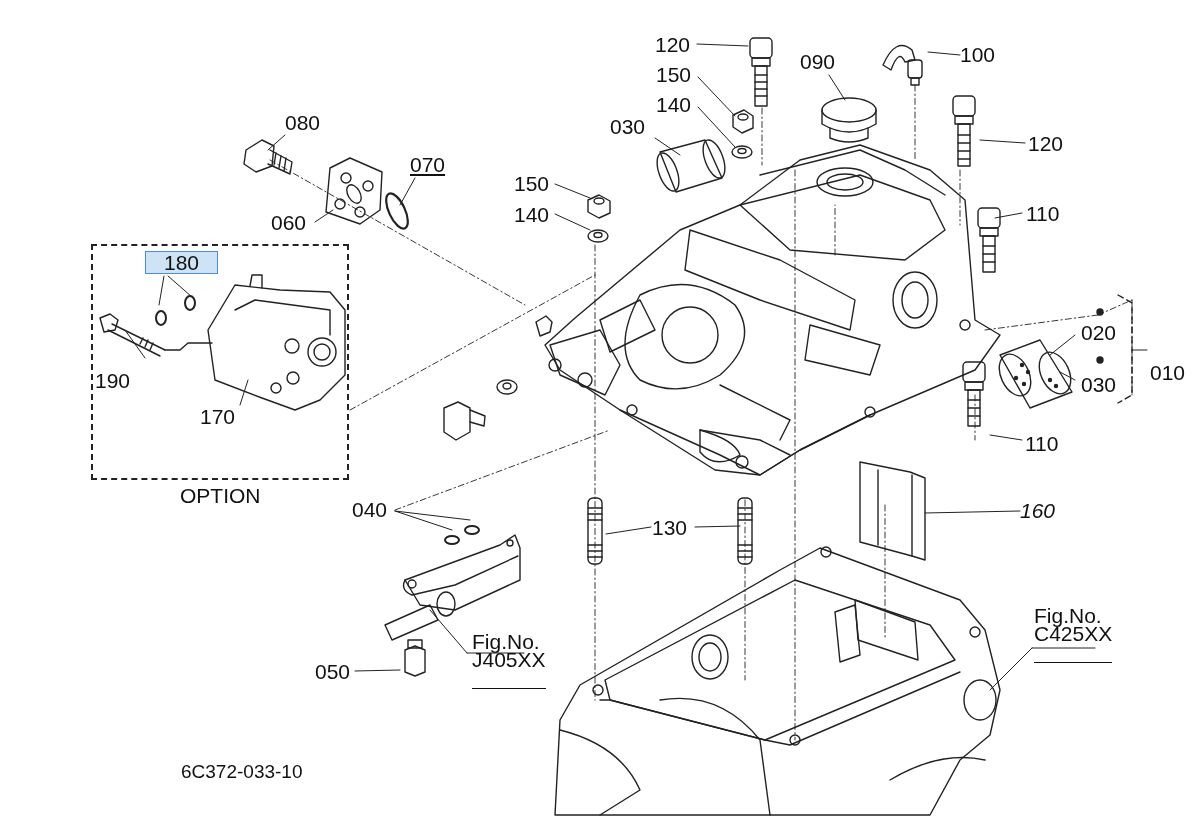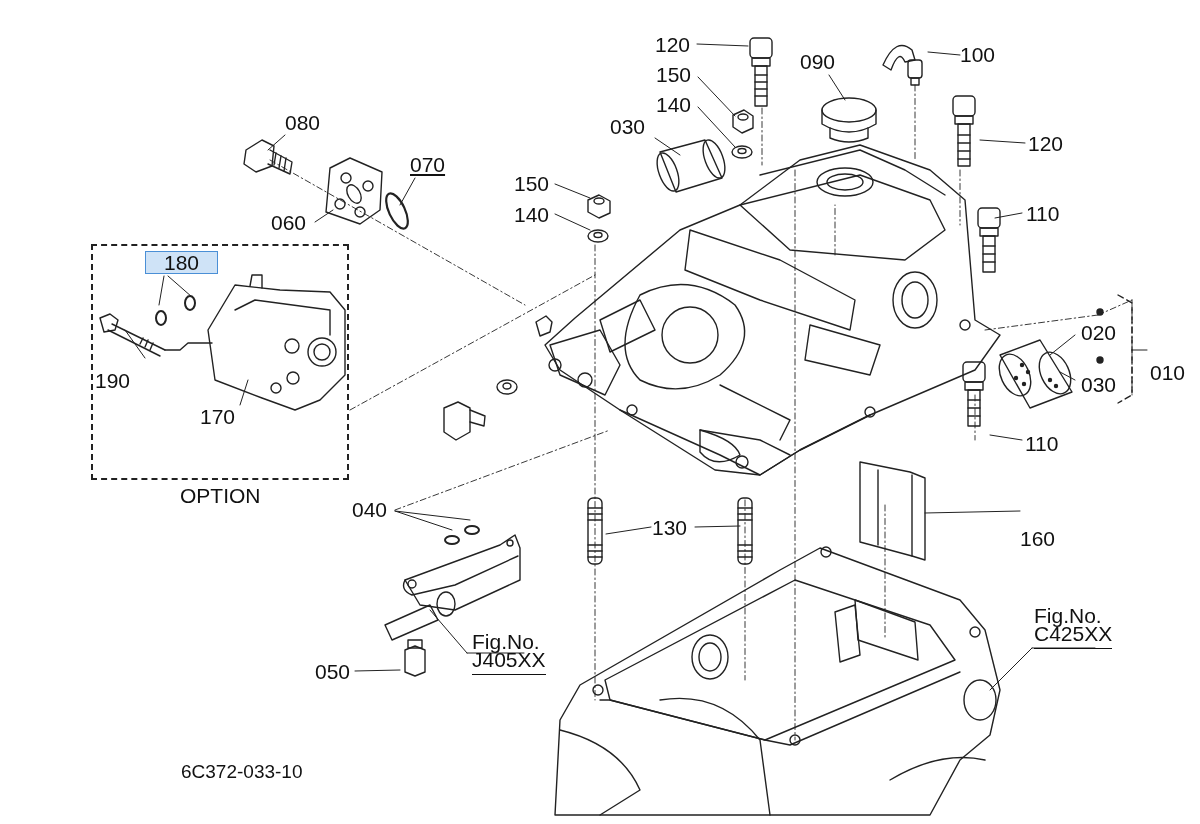--- a/index.html
+++ b/index.html
@@ -2,21 +2,21 @@
 <html><head>
 <meta charset="utf-8">
 <style>
   html, body { margin:0; padding:0; background:#fff; }
   body { width:1200px; height:824px; position:relative; overflow:hidden; font-family:"Liberation Sans", sans-serif; }
   #diagram { position:absolute; left:0; top:0; width:1200px; height:824px; }
   .lbl { position:absolute; font-family:"Liberation Sans", sans-serif; font-size:21px; color:#111; line-height:1; white-space:nowrap; }
   .lbl.sel { background:#cfe3f7; outline:1px solid #4a8fd6; padding:0 18px; }
   .small { font-size:15px; }
   .fig { position:absolute; font-size:21px; line-height:18px; color:#111; }
-  .fig .num { border-bottom:1px solid #111; display:inline-block; padding-bottom:5px; }
+  .fig .num { border-bottom:1px solid #111; display:inline-block; padding-bottom:19px; }
   .option-box { position:absolute; left:91px; top:244px; width:258px; height:236px; border:2px dashed #222; box-sizing:border-box; }
   svg line, svg path, svg rect, svg ellipse, svg circle, svg polygon, svg polyline { vector-effect:non-scaling-stroke; }
 </style>
 </head>
 <body>
 
 <svg id="diagram" viewBox="0 0 1200 824" width="1200" height="824" fill="none" stroke="#222" stroke-width="1.4" stroke-linejoin="round" stroke-linecap="round">
 
   <g stroke-width="1">
     <line x1="697" y1="44" x2="748" y2="46"></line>
@@ -323,21 +323,21 @@
 <span class="lbl" style="left:410px;top:154px;text-decoration:underline;">070</span>
 <span class="lbl" style="left:271px;top:212px;">060</span>
 <span class="lbl sel" style="left:146px;top:252px;">180</span>
 <span class="lbl" style="left:95px;top:370px;">190</span>
 <span class="lbl" style="left:200px;top:406px;">170</span>
 <span class="lbl" style="left:180px;top:454px;margin-top:31px;">OPTION</span>
 <span class="lbl" style="left:1081px;top:322px;">020</span>
 <span class="lbl" style="left:1081px;top:374px;">030</span>
 <span class="lbl" style="left:1150px;top:340px;margin-top:22px;">010</span>
 <span class="lbl" style="left:1025px;top:433px;">110</span>
-<span class="lbl" style="left:1020px;top:528px;">160</span>
+<span class="lbl" style="left:1020px;top:500px;font-style:italic;">160</span>
 <span class="lbl" style="left:352px;top:499px;">040</span>
 <span class="lbl" style="left:652px;top:517px;">130</span>
 <span class="lbl" style="left:315px;top:661px;">050</span>
 
 <div class="fig" style="left:472px;top:633px;">
   <div>Fig.No.</div>
   <div class="num">J405XX</div>
 </div>
 <div class="fig" style="left:1034px;top:607px;">
   <div>Fig.No.</div>

